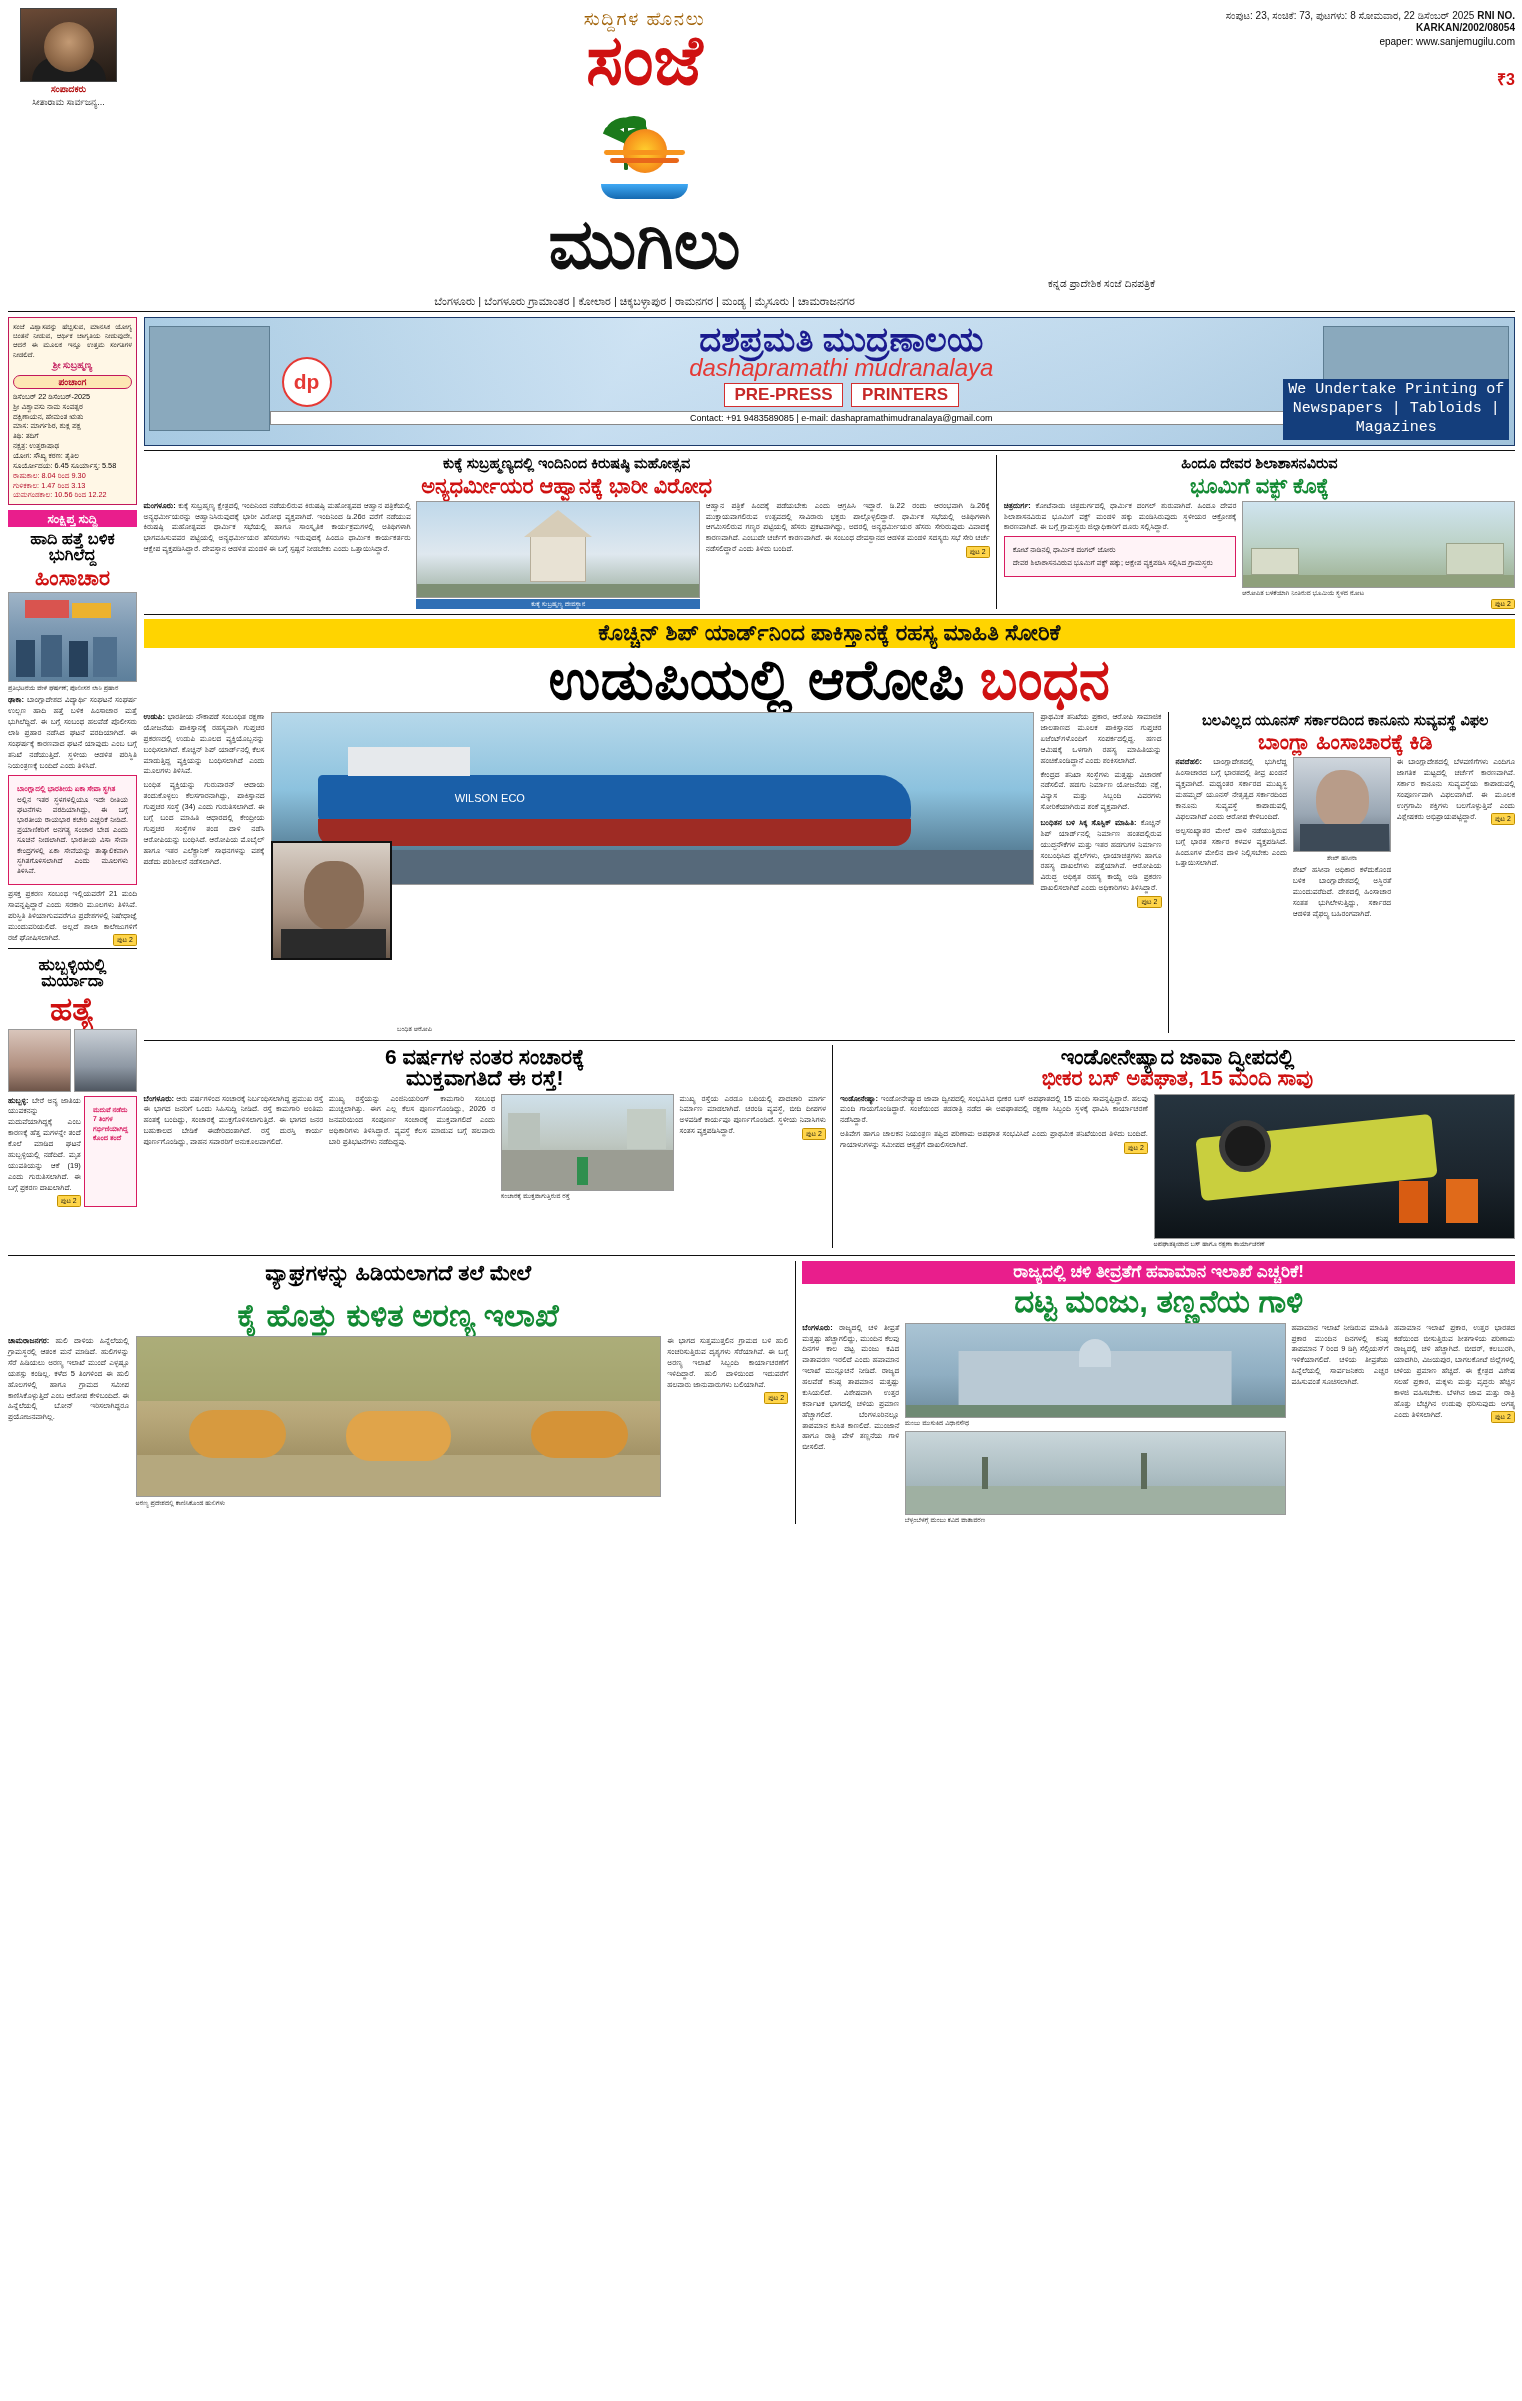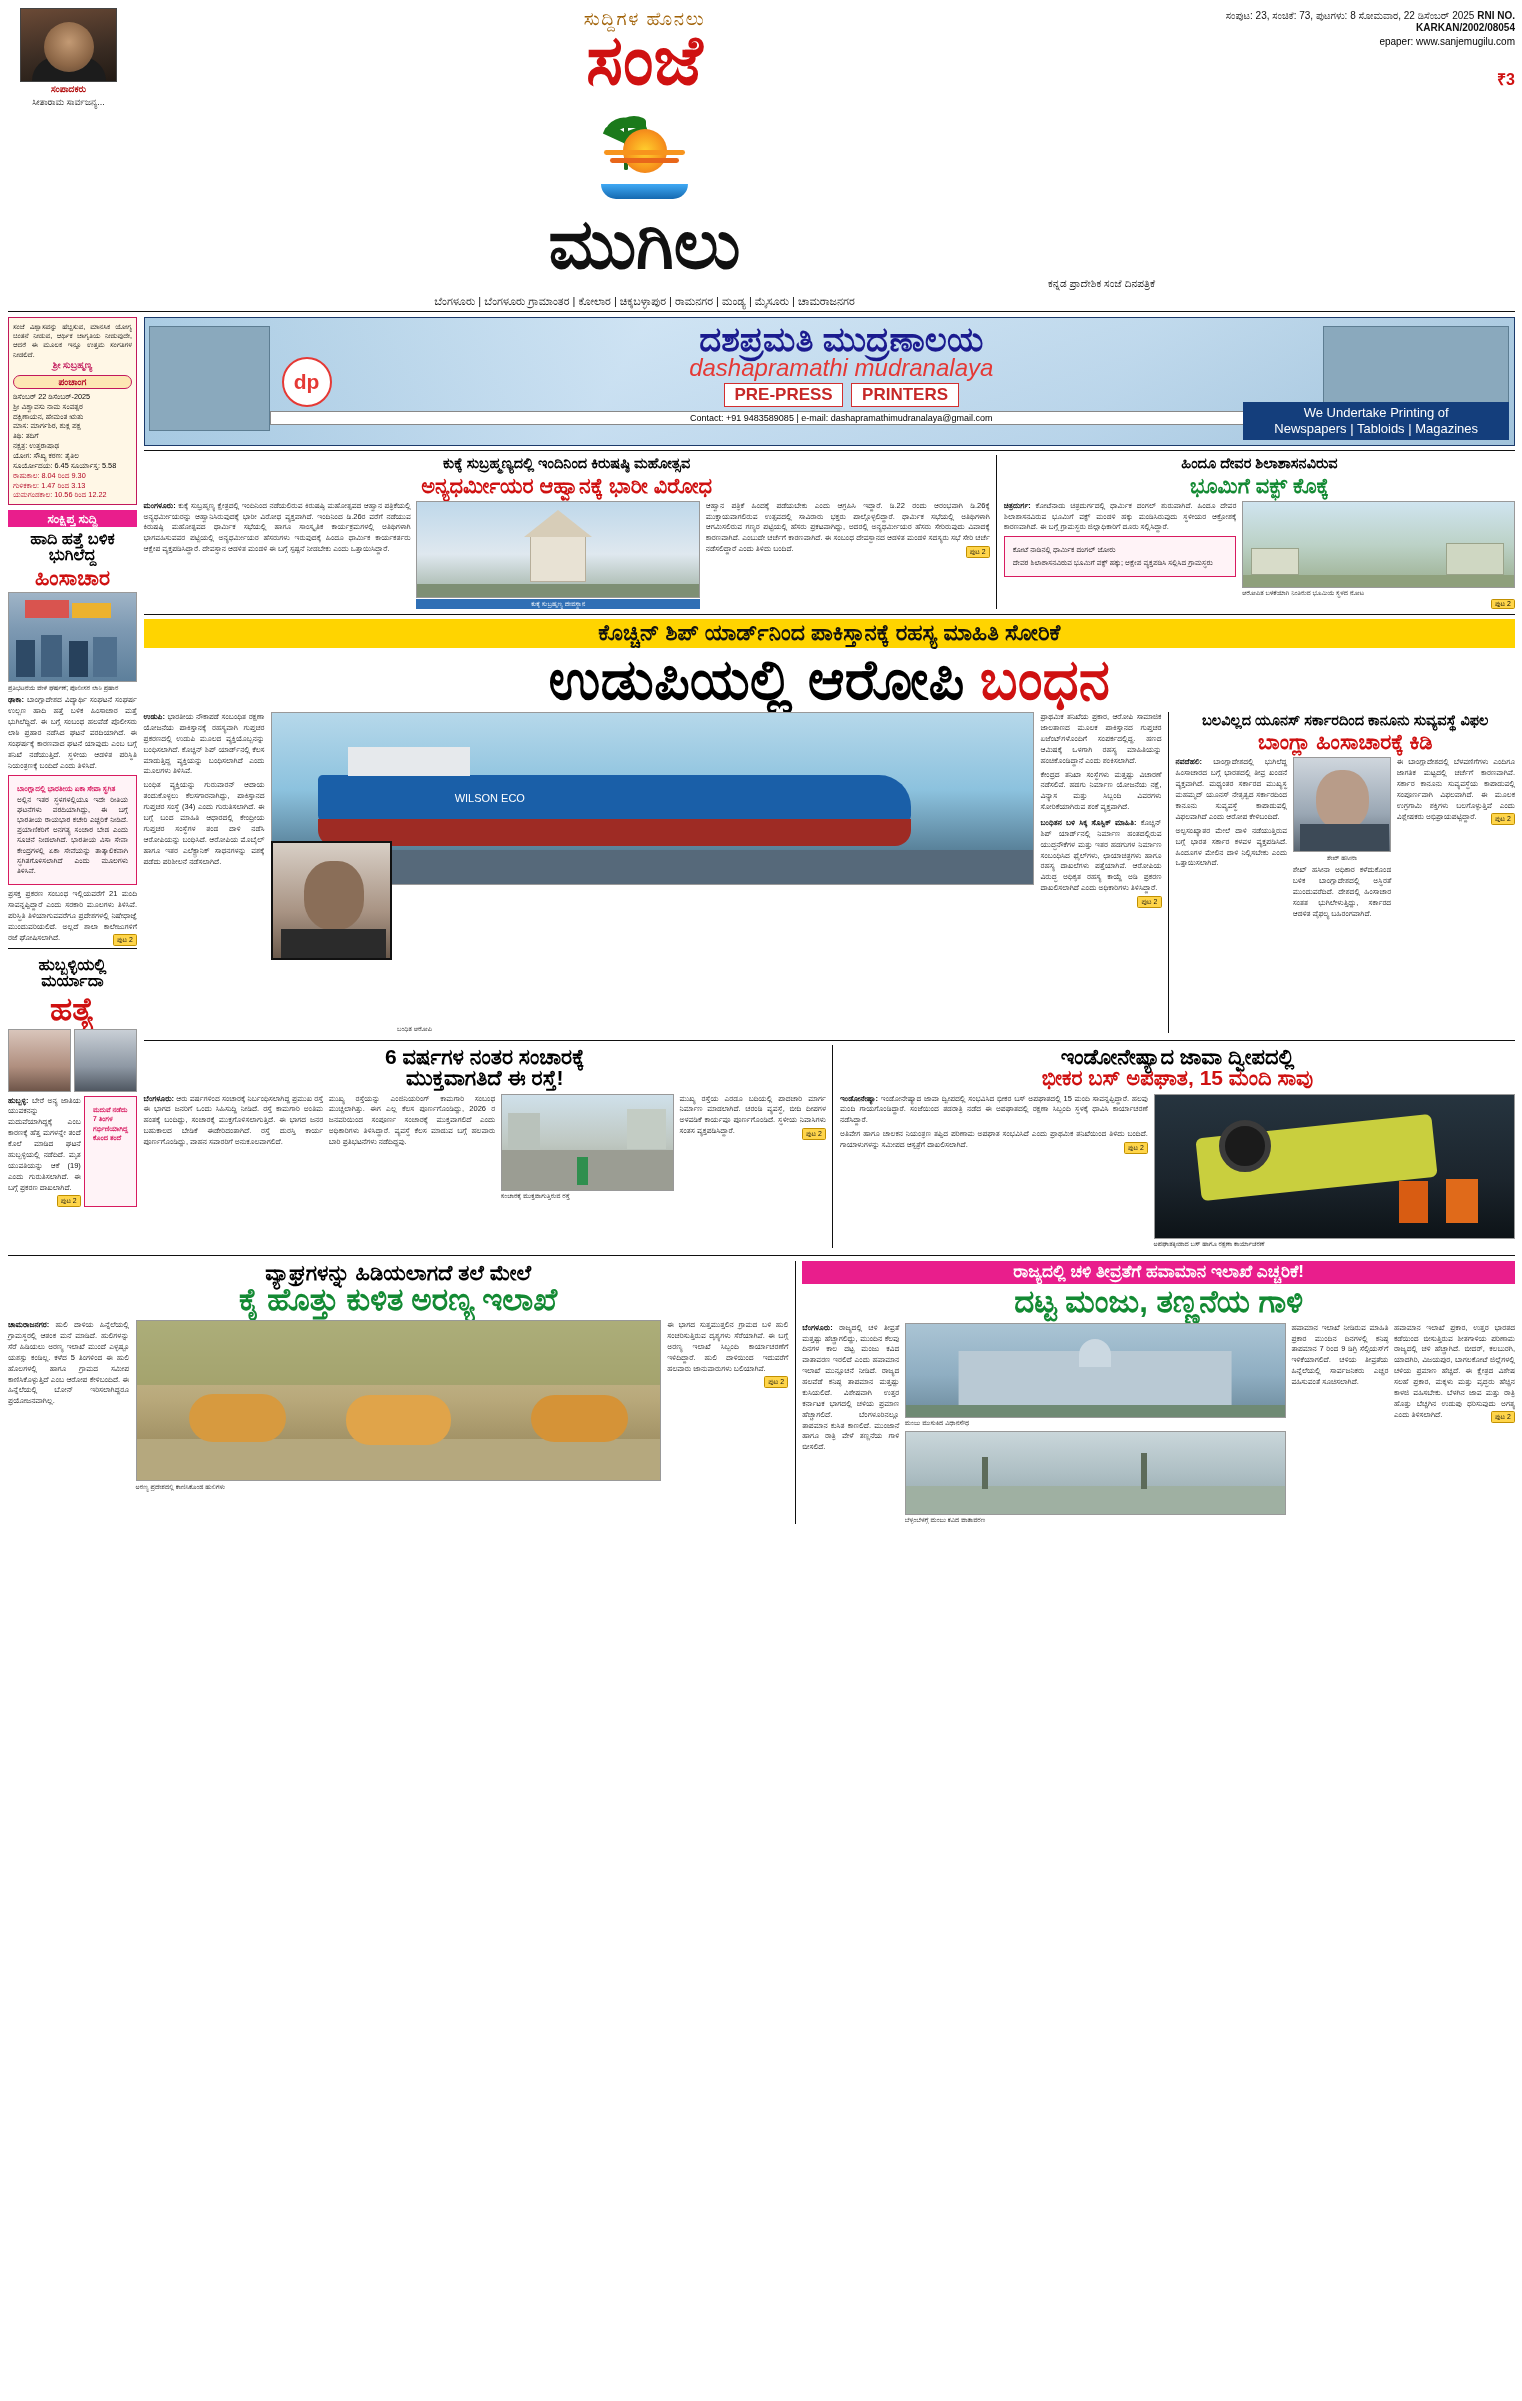--- a/index.html
+++ b/index.html
@@ -208,23 +208,23 @@
   .ad-badges { display:flex; gap: 8px; justify-content:center; margin-top:3.2px;}
   .ad-badge {
     background: #fff; border: 1.6px solid #d32f2f; color: #c62828;
     font-weight: bold; font-size: 17px; padding: 0.8px 9.7px;
   }
   .ad-contact {
     background:#fff; border:0.8px solid #888; text-align:center; font-size: 9px;
     margin-top: 4px; padding: 0.8px;
   }
   .ad-right-note {
-    position:absolute; right: 4.8px; bottom: 4.8px; width: 266px;
-    background:#143e7c; color:#fff; font-size: 13px; text-align:center;
-    padding: 2.4px; line-height:1.25;
+    position:absolute; right: 4.8px; bottom: 4.8px; width: 226px;
+    background:#143e7c; color:#fff; font-size: 15px; text-align:center;
+    padding: 2.4px; line-height:1.25;font-family:Liberation Mono, monospace;
   }
   .ad-logo {
     position:absolute; left: 137px; top: 39px; width: 50px; height: 50px;
     border-radius:50%; background:#fff; border: 2.4px solid #e53935;
     color:#e53935; font-weight:bold; font-size: 21px; text-align:center;
     line-height: 45px;
   }
 
   
   .hl-sm { font-size: 14.5px; font-weight: bold; text-align:center; line-height:1.15;}
@@ -588,21 +588,21 @@
           </div>
         </div>
       </div>
     </div>
   </div>
 
   <div style="display:flex; gap:6.5px; margin-top:6.5px; border-top:1.6px solid #111; padding-top:4.8px;">
 
     <div style="flex:1 1 52%;">
       <div class="hl-md">ವ್ಯಾಘ್ರಗಳನ್ನು ಹಿಡಿಯಲಾಗದೆ ತಲೆ ಮೇಲೆ</div>
-      <div class="hl-lg hl-green" style="margin-top:0px;font-family:Liberation Serif, serif;">ಕೈ ಹೊತ್ತು ಕುಳಿತ ಅರಣ್ಯ ಇಲಾಖೆ</div>
+      <div class="hl-lg hl-green" style="margin-top:16px;">ಕೈ ಹೊತ್ತು ಕುಳಿತ ಅರಣ್ಯ ಇಲಾಖೆ</div>
       <div style="display:flex; gap:6.5px; margin-top:4px;">
         <div class="body-col" style="flex:0 0 121px;">
           <span class="dateline">ಚಾಮರಾಜನಗರ:</span>
           <span>ಹುಲಿ ದಾಳಿಯ ಹಿನ್ನೆಲೆಯಲ್ಲಿ ಗ್ರಾಮಸ್ಥರಲ್ಲಿ ಆತಂಕ ಮನೆ ಮಾಡಿದೆ. ಹುಲಿಗಳನ್ನು ಸೆರೆ ಹಿಡಿಯಲು ಅರಣ್ಯ ಇಲಾಖೆ ಮುಂದೆ ಎಳ್ಳಷ್ಟೂ ಯಶಸ್ಸು ಕಂಡಿಲ್ಲ. ಕಳೆದ 5 ತಿಂಗಳಿಂದ ಈ ಹುಲಿ ಹೊಲಗಳಲ್ಲಿ ಹಾಗೂ ಗ್ರಾಮದ ಸಮೀಪ ಕಾಣಿಸಿಕೊಳ್ಳುತ್ತಿದೆ ಎಂಬ ಆರೋಪ ಕೇಳಿಬಂದಿದೆ. ಈ ಹಿನ್ನೆಲೆಯಲ್ಲಿ ಬೋನ್ ಇರಿಸಲಾಗಿದ್ದರೂ ಪ್ರಯೋಜನವಾಗಿಲ್ಲ.</span>
         </div>
         <div style="flex:1 1 auto;">
           <div class="photo ph-tiger" style="height:161px;">
             <div style="position:absolute; left:0; bottom:0; width:100%; height:26%; background:#b5a87e;"></div>
             <div style="position:absolute; left:10%; bottom:24%; width:97px; height:48px; border-radius:24px; background:#d79a3f;"></div>
             <div style="position:absolute; left:40%; bottom:22%; width:105px; height:50px; border-radius:24px; background:#e0a44a;"></div>

